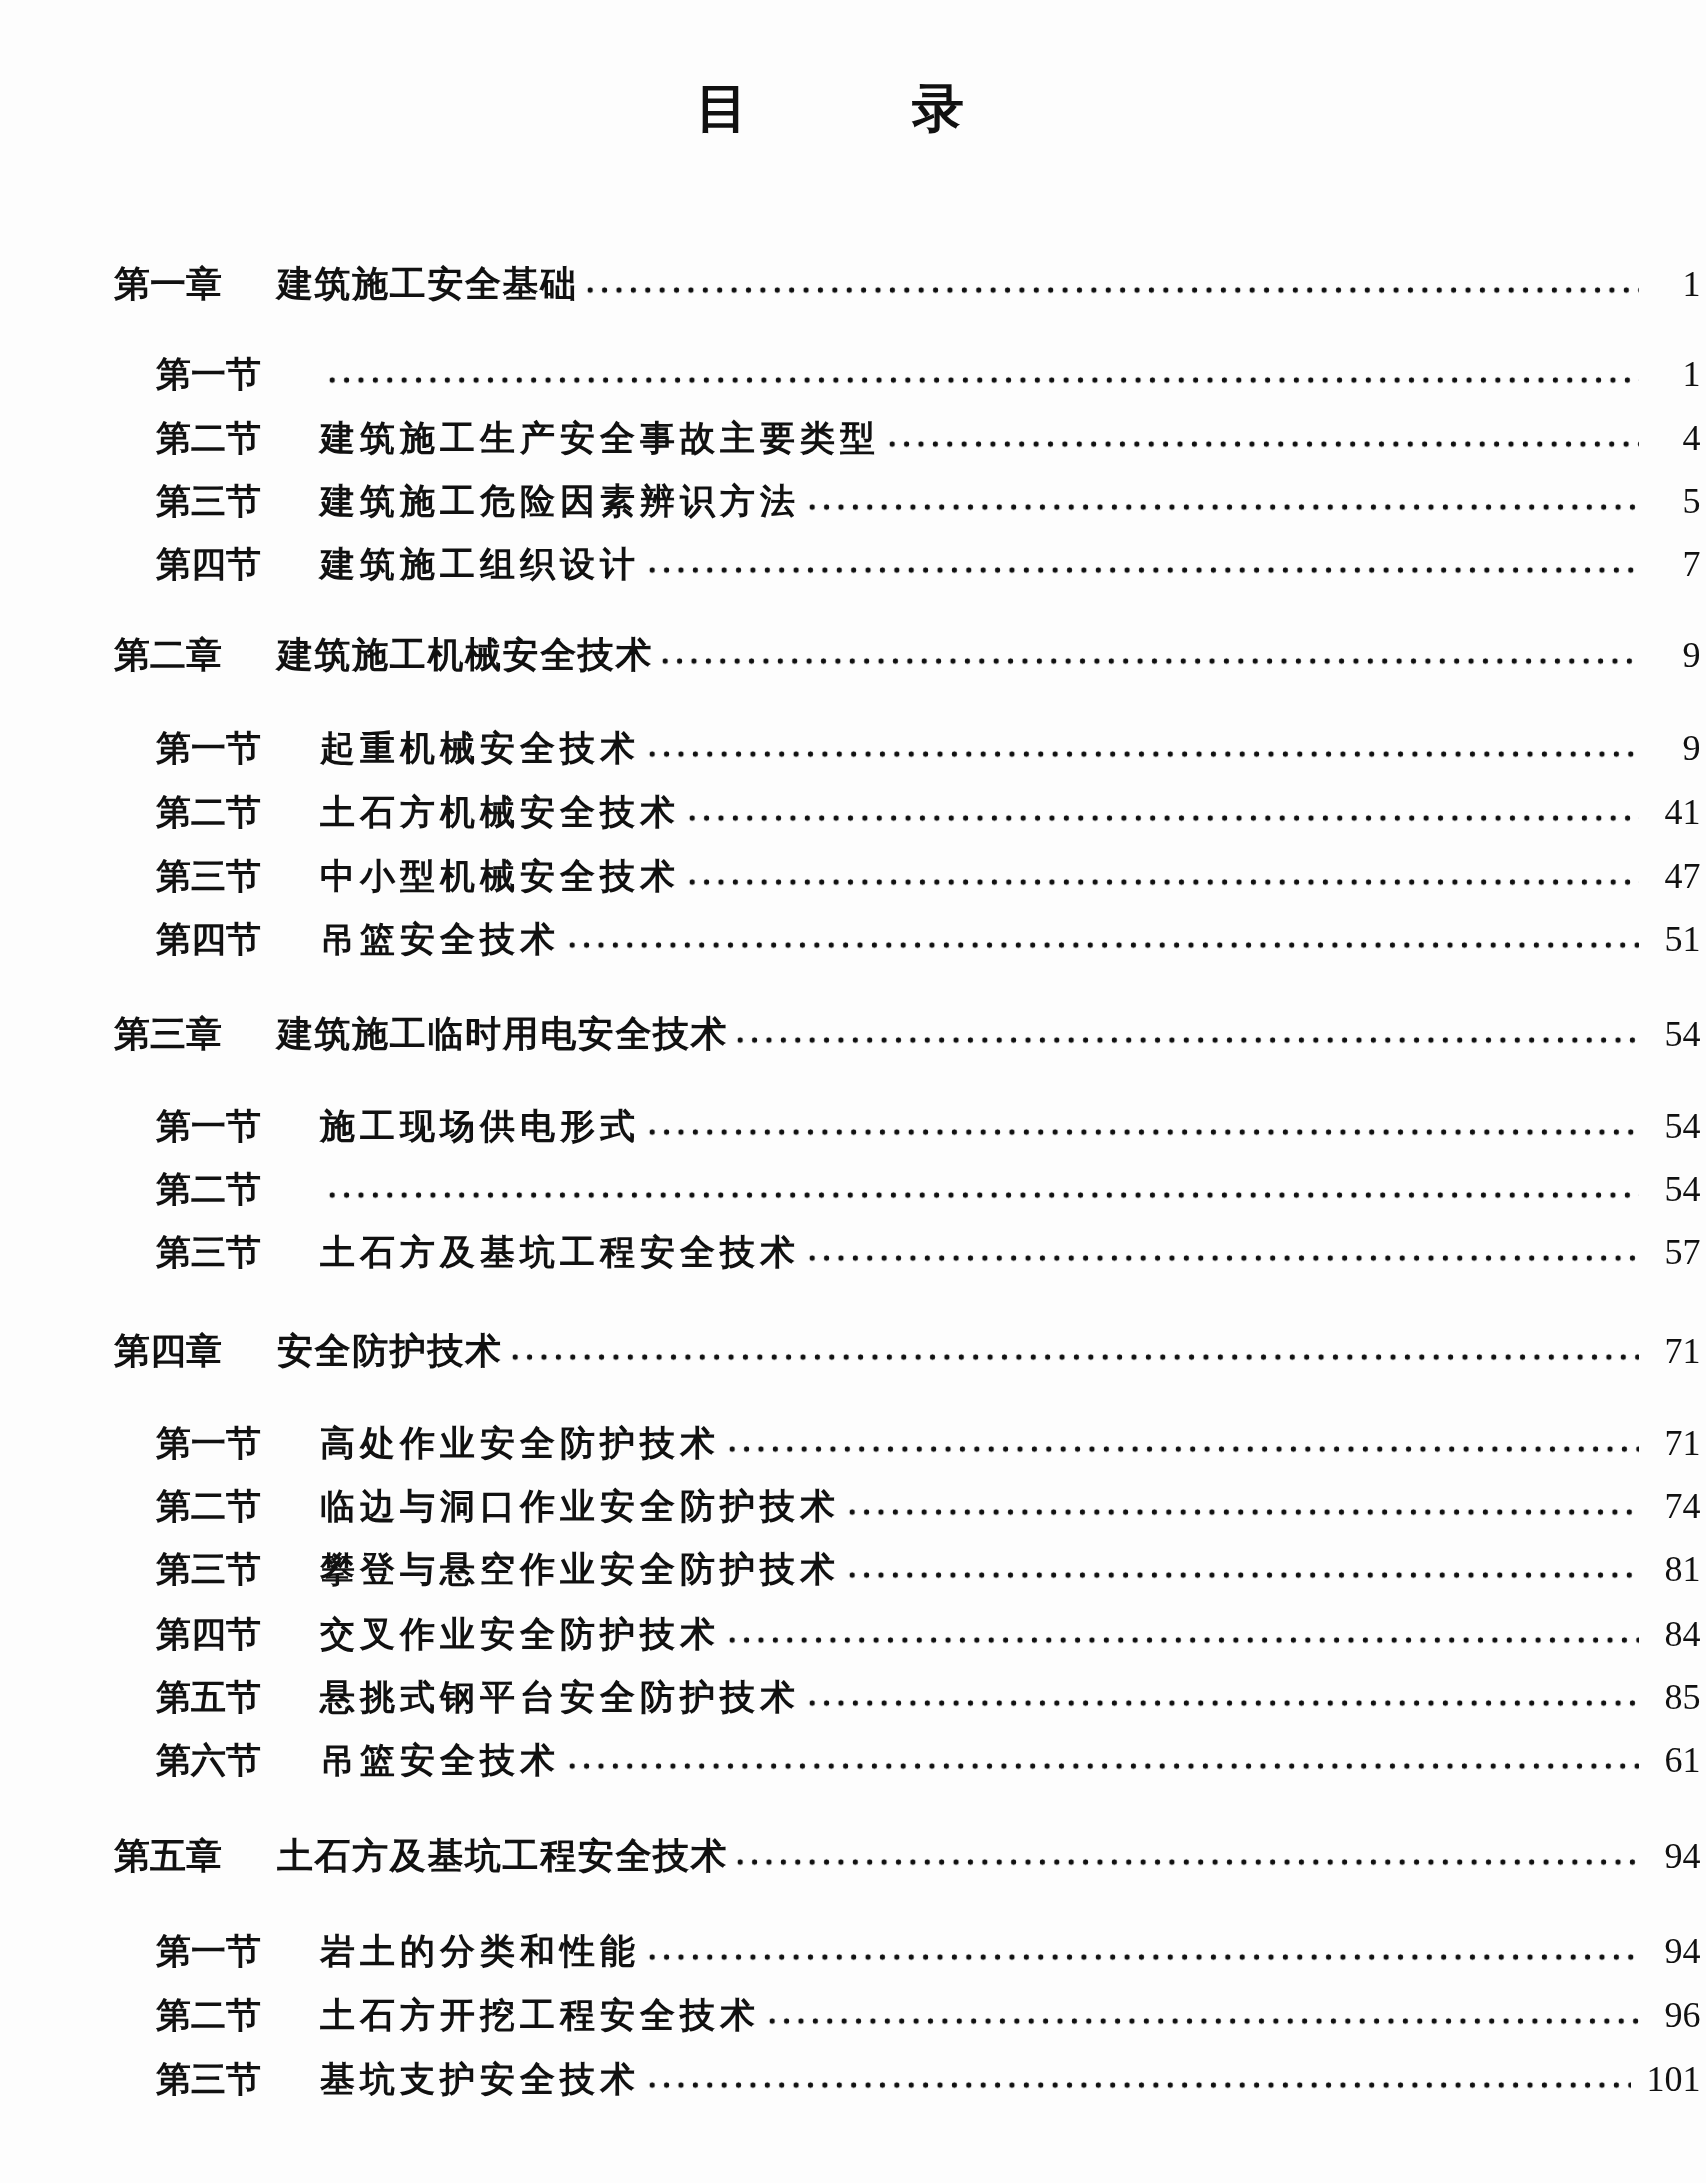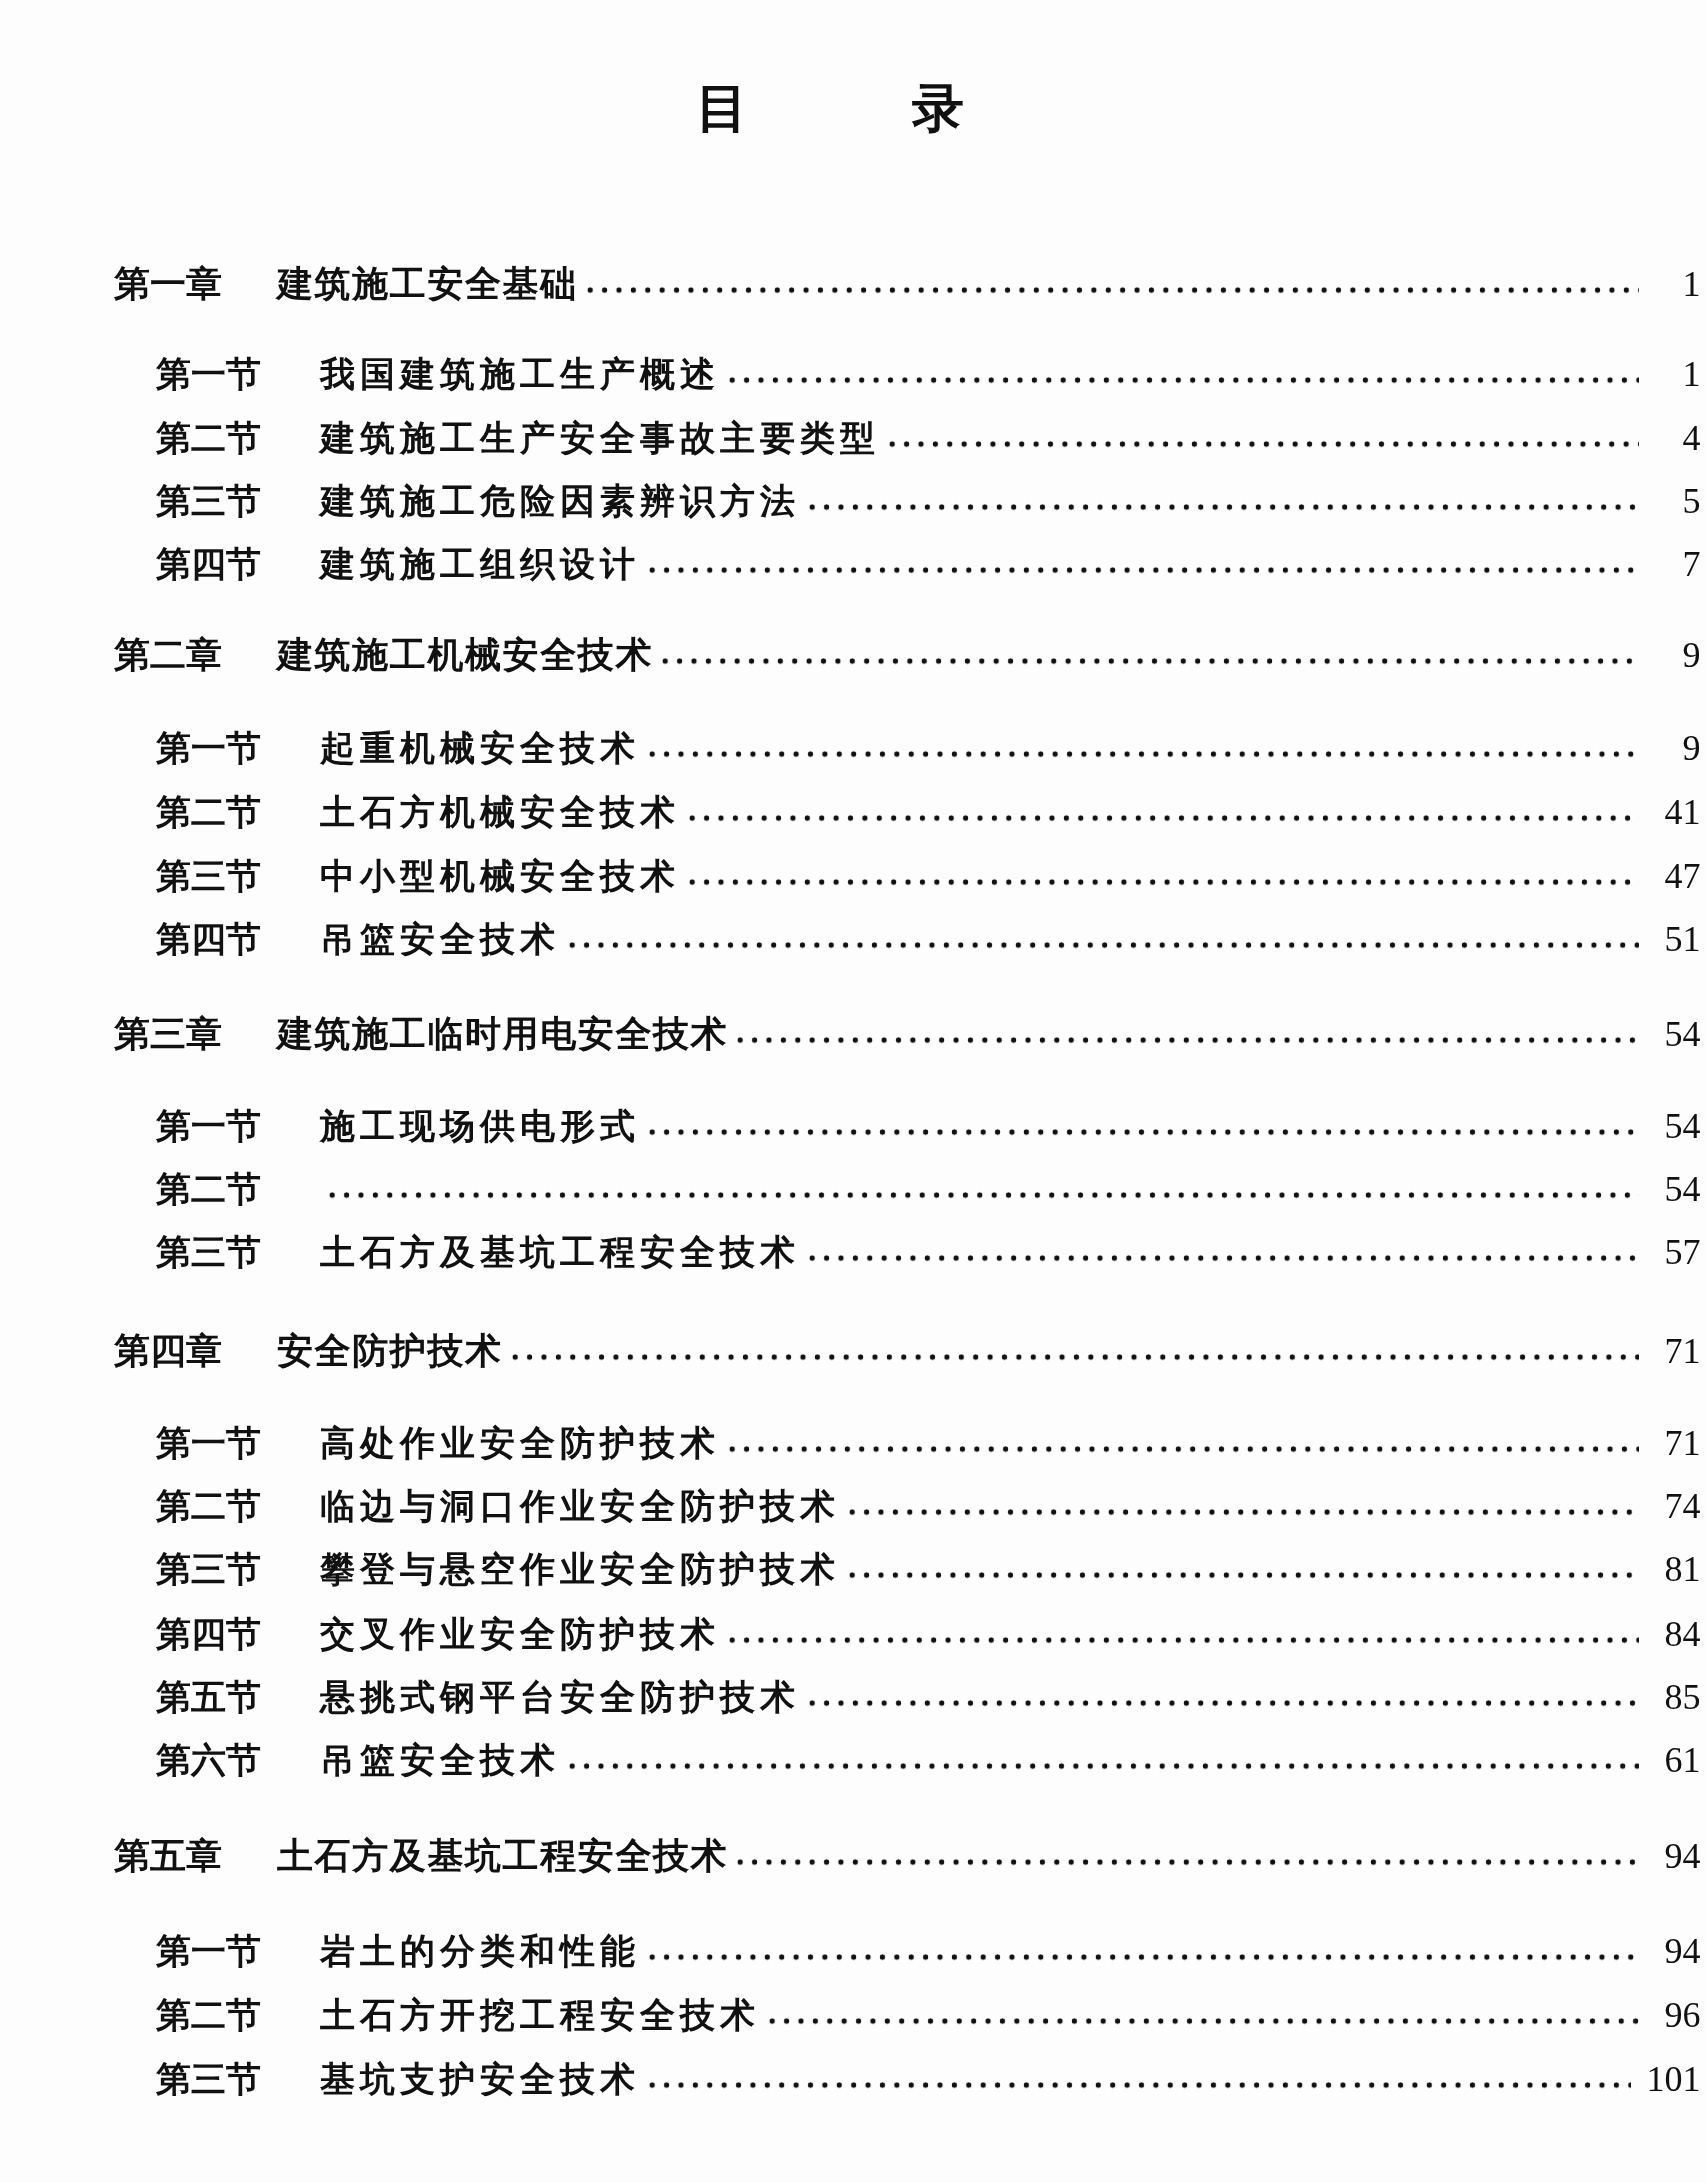--- a/index.html
+++ b/index.html
@@ -94,21 +94,20 @@
   <div class="title">目录</div>
 
   <div class="row chapter" style="top:255px">
     <span class="label ch">第一章</span>
     <span class="text">建筑施工安全基础</span>
     <span class="leader"></span>
     <span class="page-num">1</span>
   </div>
   <div class="row section" style="top:345px">
     <span class="label sec">第一节</span>
-    <span class="text">我国建筑施工生产概述</span>
     <span class="leader"></span>
     <span class="page-num">1</span>
   </div>
   <div class="row section" style="top:409px">
     <span class="label sec">第二节</span>
     <span class="text">建筑施工生产安全事故主要类型</span>
     <span class="leader"></span>
     <span class="page-num">4</span>
   </div>
   <div class="row section" style="top:472px">

